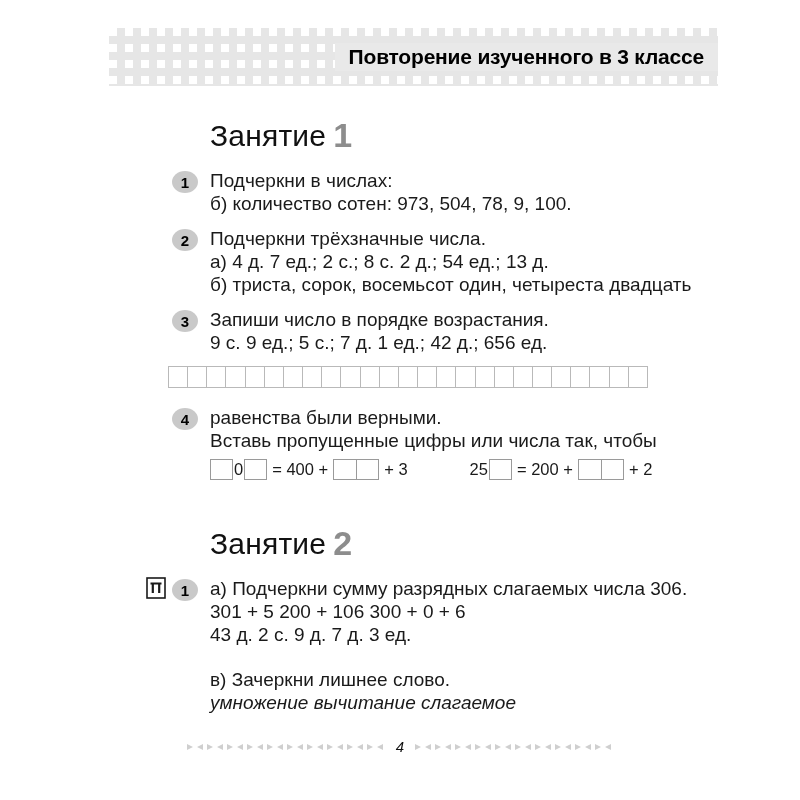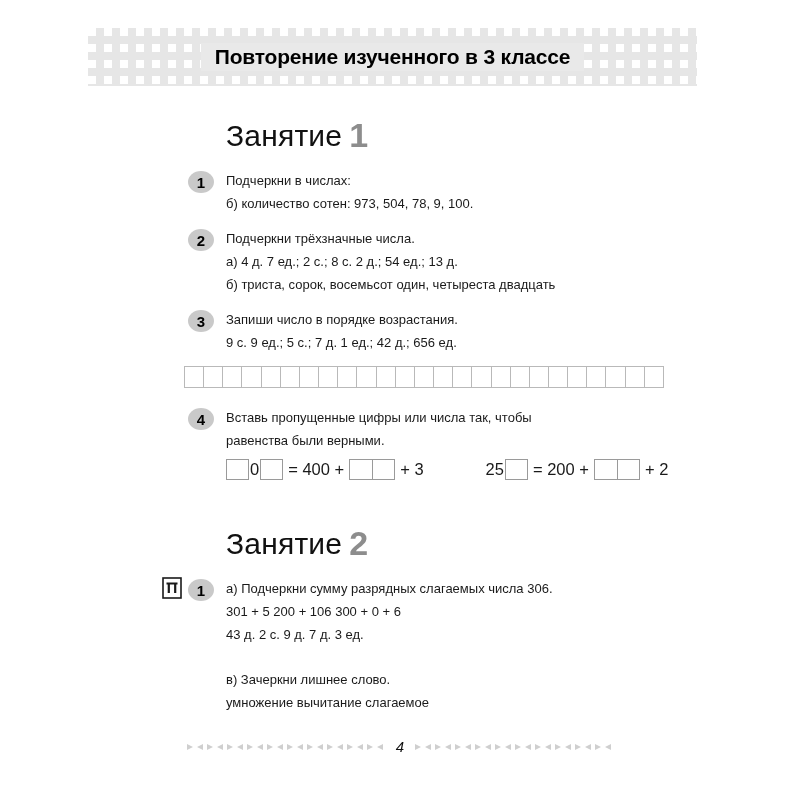--- a/index.html
+++ b/index.html
@@ -13,50 +13,50 @@
     height: 800px;
     position: relative;
     font-family: "Liberation Sans", sans-serif;
     color: #1a1a1a;
     overflow: hidden;
   }
 
   
   .header-band {
     position: absolute;
-    left: 88px;
+    left: 109px;
     top: 28px;
     width: 609px;
     height: 58px;
     background-color: #e6e6e6;
     background-image:
       linear-gradient(135deg, #ffffff 25%, transparent 25%),
       linear-gradient(225deg, #ffffff 25%, transparent 25%),
       linear-gradient(315deg, #ffffff 25%, transparent 25%),
       linear-gradient(45deg,  #ffffff 25%, transparent 25%);
     background-size: 16px 16px;
     background-position: 0 0, 8px 0, 8px 8px, 0 8px;
     display: flex;
     align-items: center;
-    justify-content: center;
+    justify-content: flex-end;
   }
   .header-title {
     font-weight: bold;
     font-size: 21px;
     letter-spacing: -0.2px;
     color: #000000;
     background: #e9e9e9;
     padding: 2px 14px;
     white-space: nowrap;
   }
 
   
   .page {
     position: absolute;
-    left: 16px;
+    left: 0;
     top: 86px;
     width: 772px;
   }
   .content {
     margin-left: 168px;
     margin-right: 95px;
   }
 
   .lesson-title {
     font-size: 30px;
@@ -95,25 +95,25 @@
   }
   .pi-icon {
     position: absolute;
     left: -22px;
     top: 0px;
     width: 20px;
     height: 22px;
     display: block;
   }
   .task-line {
-    font-size: 13px;
+    font-size: 19px;
     line-height: 23px;
     white-space: nowrap;
   }
-  .task-line.italic { }
+  .task-line.italic { font-style: italic; }
 
   
   .answer-grid {
     margin: 6px 0 0 0;
     display: flex;
     width: 480px;
     height: 22px;
     border: 1px solid #b9b9b9;
     box-sizing: border-box;
   }
@@ -230,22 +230,22 @@
         <div class="cell"></div>
         <div class="cell"></div>
         <div class="cell"></div>
         <div class="cell"></div>
         <div class="cell"></div>
         <div class="cell"></div>
       </div>
 
     <div class="task" style="margin-top:18px;">
       <div class="badge">4</div>
+      <div class="task-line">равенства были верными.</div>
       <div class="task-line">Вставь пропущенные цифры или числа так, чтобы</div>
-      <div class="task-line">равенства были верными.</div>
 
       <div class="equations">
         <div class="equation">
           <span class="ebox"></span>
           <span class="eq-txt tight">0</span>
           <span class="ebox"></span>
           <span class="eq-txt">= 400 +</span>
           <span class="ebox pair"></span>
           <span class="eq-txt">+ 3</span>
         </div>

